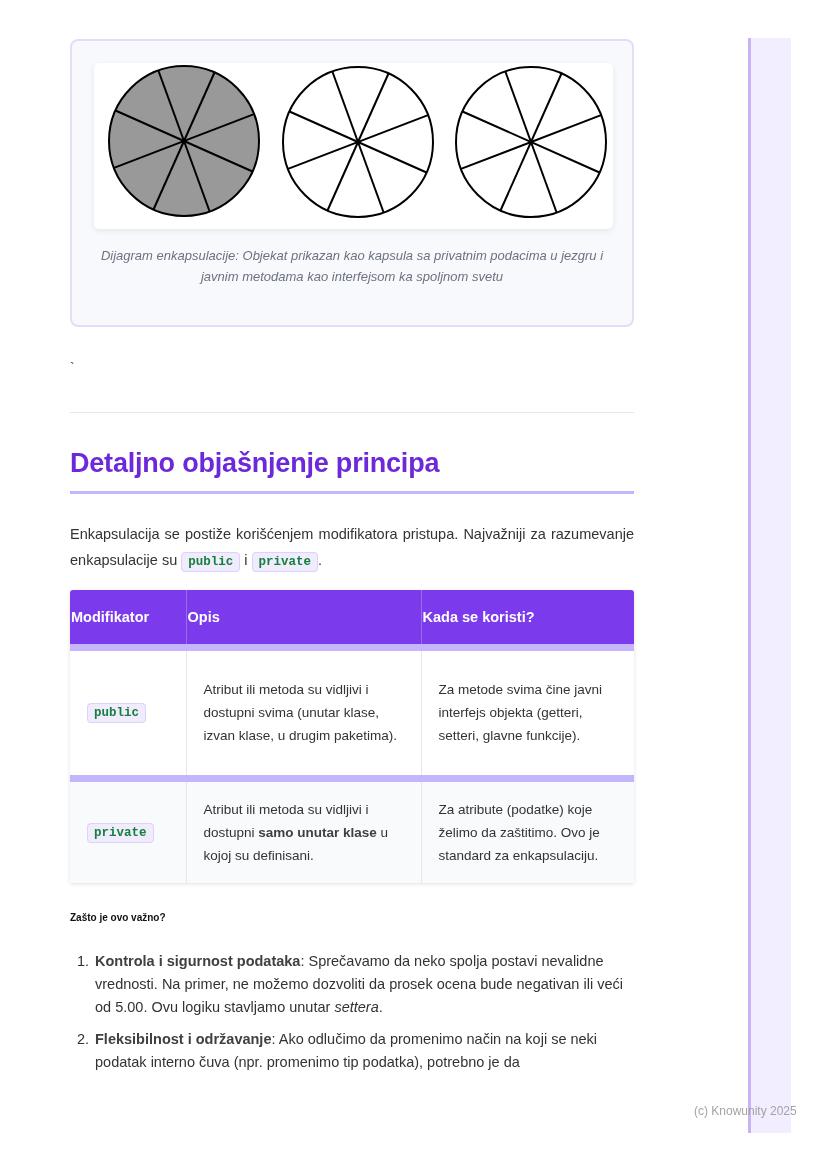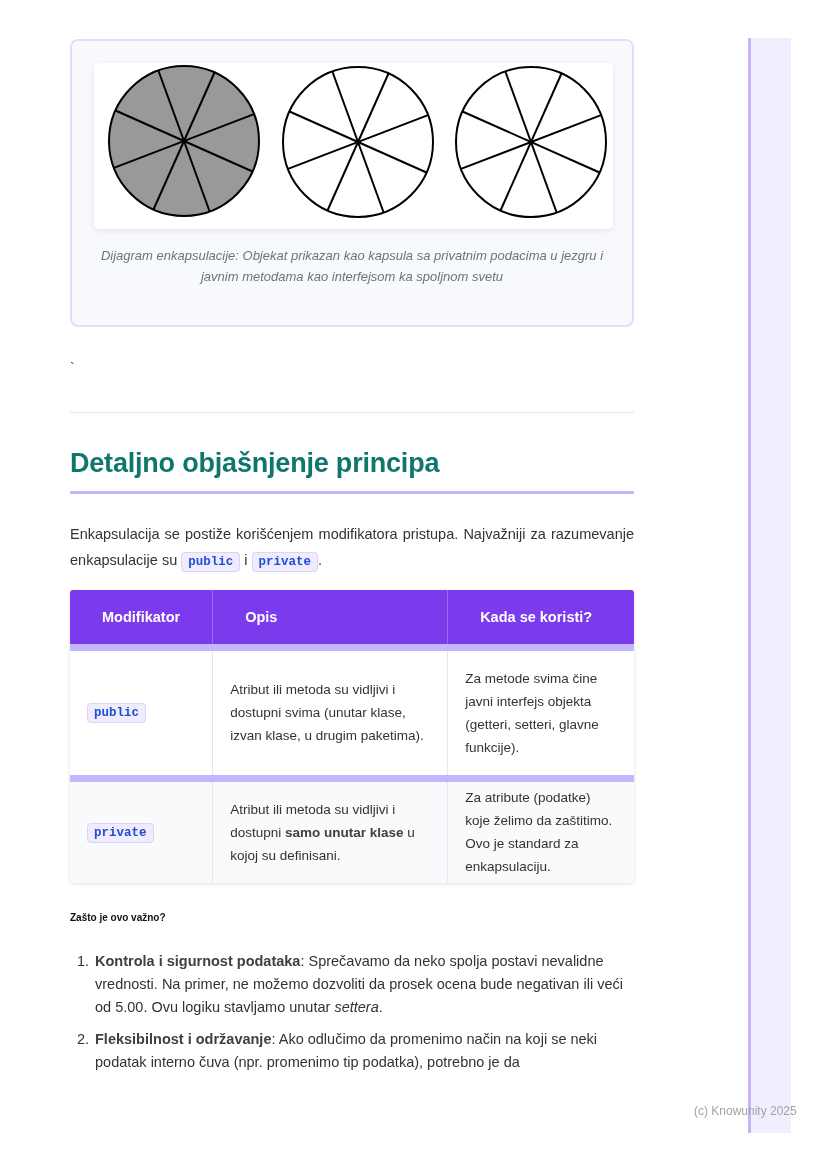--- a/index.html
+++ b/index.html
@@ -31,43 +31,43 @@
     position: absolute; left: 10px; right: 10px; top: 204px;
     text-align: center; font-style: italic; font-size: 13px; line-height: 21px;
     color: #6b7280;
   }
 
   .backtick { position: absolute; left: 70px; top: 360px; font-size: 14px; color: #333; }
   .divider { position: absolute; left: 70px; top: 412px; width: 564px; height: 1px; background: #e5e7eb; }
 
   .section-title {
     position: absolute; left: 70px; top: 448px; width: 564px;
-    font-size: 27px; font-weight: bold; color: #0f766e; letter-spacing: -0.2px;
+    font-size: 27px; font-weight: bold; color: #6d28d9; letter-spacing: -0.2px;
     padding-bottom: 12px; border-bottom: 3px solid #c4b5fd;
   }
 
   .intro {
     position: absolute; left: 70px; top: 521px; width: 564px;
     font-size: 14.5px; line-height: 26px; color: #333; text-align: justify;
   }
   code.inline {
     font-family: "Liberation Mono", "DejaVu Sans Mono", monospace; font-weight: bold;
-    font-size: 12.5px; color: #1d4ed8; background: #f1ecfd;
+    font-size: 12.5px; color: #15803d; background: #f1ecfd;
     border: 1px solid #ddd3f7; border-radius: 4px; padding: 2px 6px;
   }
 
   
   .table-wrap {
     position: absolute; left: 70px; top: 590px; width: 564px;
     box-shadow: 0 1px 4px rgba(0,0,0,0.12); border-radius: 3px; overflow: hidden;
   }
   table { width: 100%; border-collapse: collapse; font-size: 13.5px; }
   th {
     background: #7c3aed; color: #ffffff; font-weight: bold; text-align: left;
-    height: 57px; padding: 0 32px; font-size: 14.5px;
+    height: 57px; padding: 0 1px; font-size: 14.5px;
     border-right: 1px solid #9a6af0;
     margin-left: 44px;
   }
   th:last-child { border-right: none; }
   td {
     padding: 0 17px; line-height: 23px; color: #333; vertical-align: middle;
     border-right: 1px solid #e5e7eb; border-top: 7px solid #c4b5fd; margin-top: 26px;
   }
   td:last-child { border-right: none; }
   tr.row-1 td { height: 131px; background: #ffffff; }

